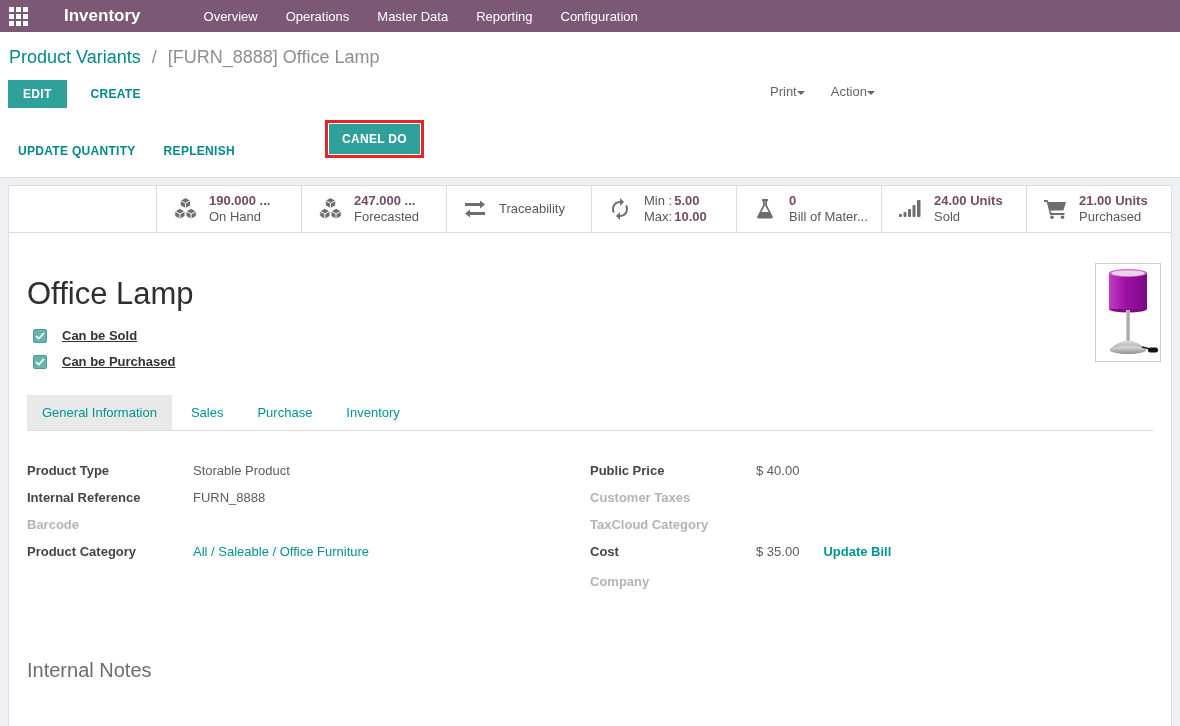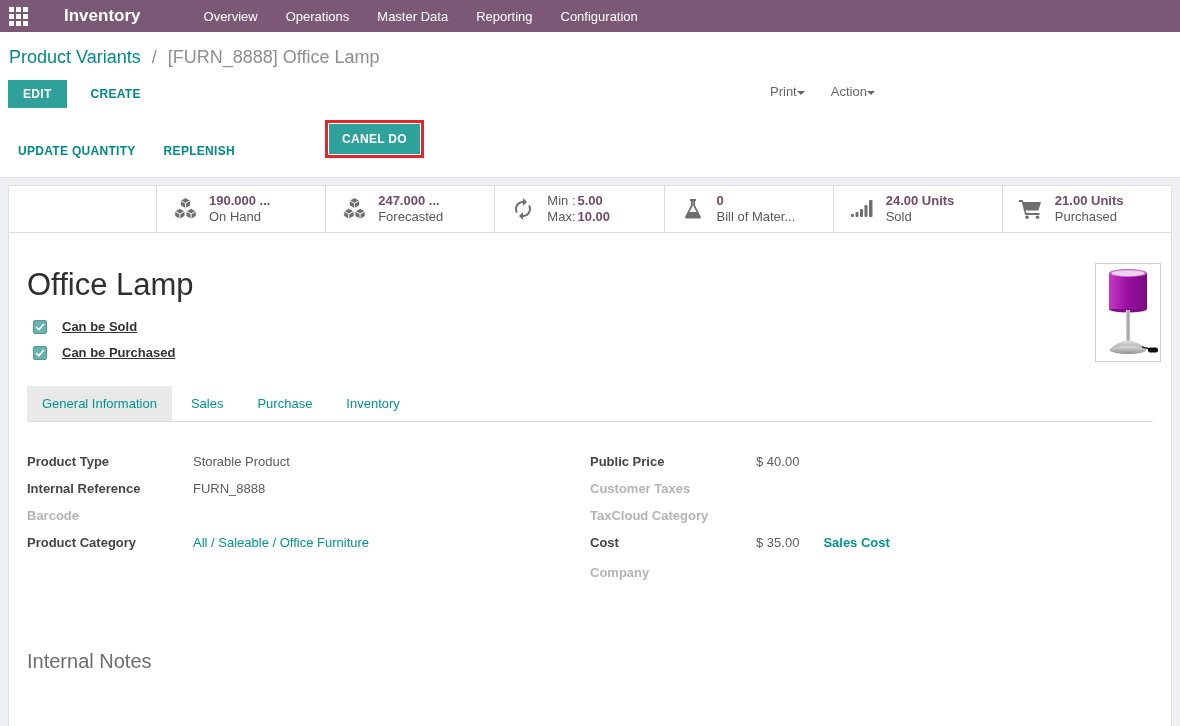--- a/index.html
+++ b/index.html
@@ -52,21 +52,21 @@
   .stat-row { display: flex; border-bottom: 1px solid #dcdcdc; height: 47px; }
   .stat-spacer { width: 147px; }
   .stat { flex: 1; border-left: 1px solid #dcdcdc; display: flex; align-items: center; padding-left: 13px; cursor: pointer; }
   .sicon { width: 30px; display: flex; justify-content: center; margin-right: 9px; color: #6e6e6e; flex: none; }
   .stxt { display: flex; flex-direction: column; line-height: 16px; font-size: 13px; overflow: hidden; white-space: nowrap; }
   .sval { color: #714b67; font-weight: bold; }
   .slab { color: #595959; }
   .srow { display: flex; gap: 2px; }
   
   .sheet-body { padding: 0 18px; }
-  .page-title { font-size: 31px; color: #2f2f2f; font-weight: normal; margin: 34px 0 16px 0; }
+  .page-title { font-size: 31px; color: #2f2f2f; font-weight: normal; margin: 43px 0 16px 0; }
   .chk { display: flex; align-items: center; margin: 0 0 11px 6px; cursor: pointer; }
   .chk .box {
     width: 14px; height: 14px; background: #68b3ad; border: 1px solid #4f9a94;
     border-radius: 2px; display: flex; align-items: center; justify-content: center; margin-right: 15px;
   }
   .chk .clab { font-size: 13px; font-weight: bold; color: #333; text-decoration: underline; }
   .product-image {
     position: absolute; top: 77px; right: 10px; width: 66px; height: 99px;
     border: 1px solid #cdd0ce; background: #fff; display: flex; align-items: center; justify-content: center; cursor: pointer;
   }
@@ -190,20 +190,31 @@
                 <path d="M21.5 13.5 17 16v4.5l4.5-2.5Z"></path>
             </g>
           </svg>
         </span>
         <span class="stxt">
           <span class="sval">247.000 ...</span>
           <span class="slab">Forecasted</span>
         </span>
       </div>
 
+      <div class="stat">
+        <span class="sicon">
+          <svg width="24" height="18" viewBox="0 0 24 18" fill="#6e6e6e">
+            <path d="M2 5.5h15V3l5 4-5 4V8.5H2Z" transform="translate(0,-2.5)"></path>
+            <path d="M22 12.5H7V10l-5 4 5 4v-2.5h15Z" transform="translate(0,-0.5)"></path>
+          </svg>
+        </span>
+        <span class="stxt">
+          <span class="slab">Traceability</span>
+        </span>
+      </div>
 
       <div class="stat">
         <span class="sicon">
           <svg width="24" height="24" viewBox="0 0 24 24" fill="#6e6e6e">
             <path d="M12 6v3l4-4-4-4v3c-4.42 0-8 3.58-8 8 0 1.57.46 3.03 1.24 4.26L6.7 14.8c-.45-.83-.7-1.79-.7-2.8 0-3.31 2.69-6 6-6zm6.76 1.74L17.3 9.2c.44.84.7 1.79.7 2.8 0 3.31-2.69 6-6 6v-3l-4 4 4 4v-3c4.42 0 8-3.58 8-8 0-1.57-.46-3.03-1.24-4.26z"></path>
           </svg>
         </span>
         <span class="stxt">
           <span class="srow">
             <span class="slab">Min :</span>
@@ -346,21 +357,21 @@
             <span class="flabel muted">Customer Taxes</span>
             <span class="fvalue"></span>
           </div>
           <div class="frow">
             <span class="flabel muted">TaxCloud Category</span>
             <span class="fvalue"></span>
           </div>
           <div class="frow" style="min-height:30px">
             <span class="flabel">Cost</span>
             <span class="fvalue">$ 35.00</span>
-            <a class="update-cost">Sales Cost</a>
+            <a class="update-cost">Update Bill</a>
           </div>
           <div class="frow">
             <span class="flabel muted">Company</span>
             <span class="fvalue"></span>
           </div>
         </div>
       </div>
 
       <h2 class="notes-heading">Internal Notes</h2>
     </div>

